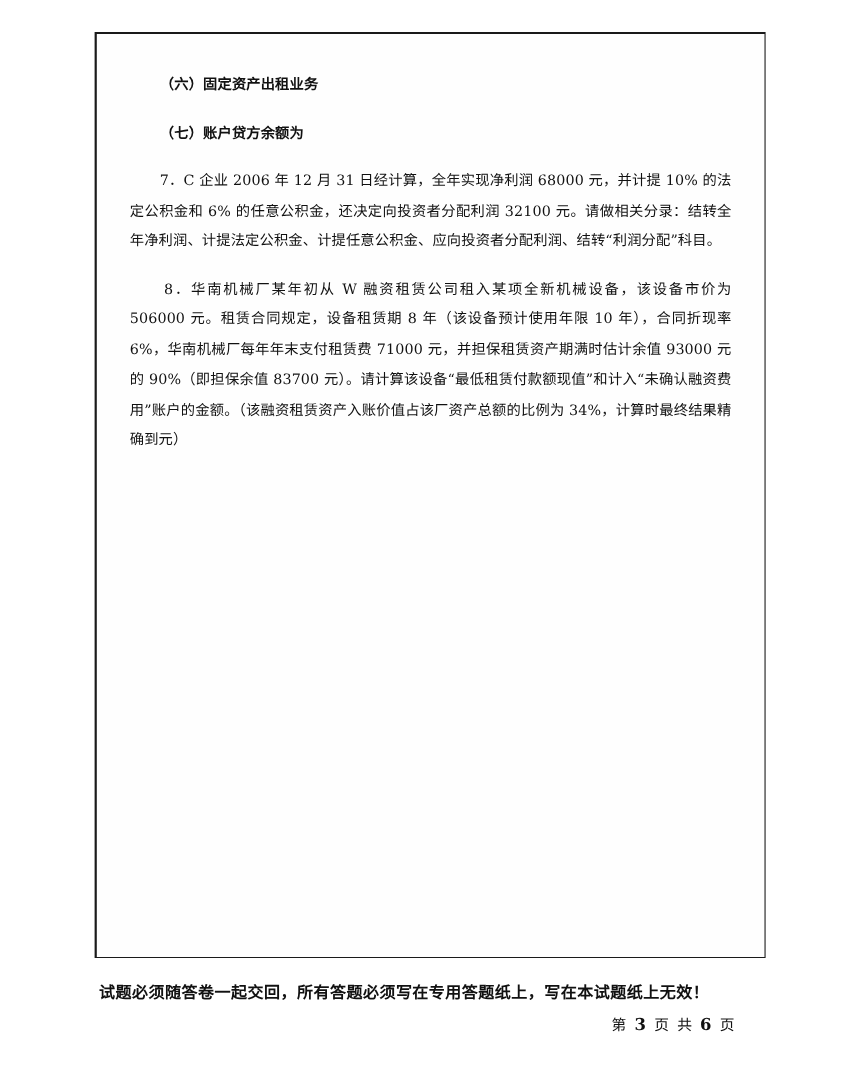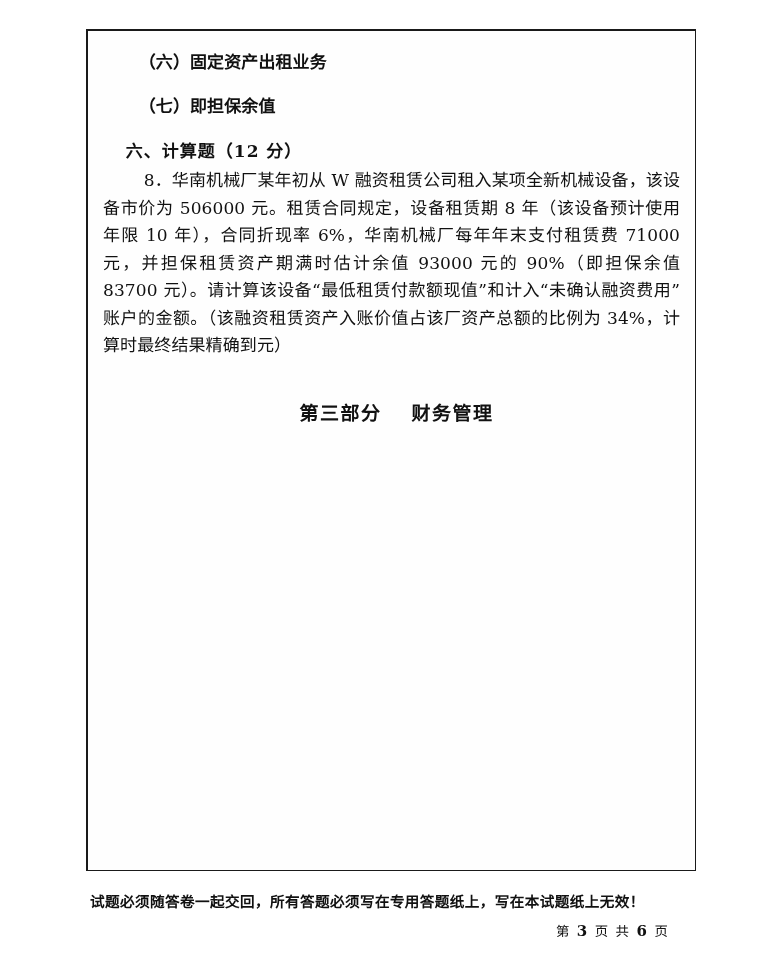--- a/index.html
+++ b/index.html
@@ -79,22 +79,22 @@
     opacity: .9;
   }
 
   
   #doc-body {
     position: relative;
     z-index: 2;
     padding: 17px 14px 0 14px;
   }
   p.para {
-    margin: 1px;
-    font-size: 17px;
+    margin: 16px;
+    font-size: 13px;
     line-height: 27.5px;
     text-align: justify;
     text-justify: inter-ideograph;
     letter-spacing: .1px;
   }
   p.indent1 { text-indent: 2.1em; }
   p.indent2 { text-indent: 2.4em; }
   p.gap { margin-top: 16px; }
 
   .sec-head {
@@ -150,28 +150,25 @@
 <svg class="wm" id="wm-check" viewBox="0 0 70 50">
   <path d="M4 6 C22 22 30 34 34 46 C40 30 52 12 66 2" fill="none" stroke="#9ec4e8" stroke-width="3.2" stroke-linecap="round"></path>
 </svg>
 
 <div id="scan-page">
 
   <div id="doc-body">
 
     <p class="para indent1 sec-head">（六）固定资产出租业务</p>
 
-    <p class="para indent1 sec-head gap">（七）即担保余值</p>
+    <p class="para indent1 sec-head gap">（七）账户贷方余额为</p>
+    <p class="para indent1">7．C 企业 2006 年 12 月 31 日经计算，全年实现净利润 68000 元，并计提 10% 的法定公积金和 6% 的任意公积金，还决定向投资者分配利润 32100 元。请做相关分录：结转全年净利润、计提法定公积金、计提任意公积金、应向投资者分配利润、结转“利润分配”科目。</p>
 
-    <p class="big-head gap">六、计算题（12 分）</p>
     <p class="para indent2">8．华南机械厂某年初从 W 融资租赁公司租入某项全新机械设备，该设备市价为 506000 元。租赁合同规定，设备租赁期 8 年（该设备预计使用年限 10 年），合同折现率 6%，华南机械厂每年年末支付租赁费 71000 元，并担保租赁资产期满时估计余值 93000 元的 90%（即担保余值 83700 元）。请计算该设备“最低租赁付款额现值”和计入“未确认融资费用”账户的金额。（该融资租赁资产入账价值占该厂资产总额的比例为 34%，计算时最终结果精确到元）</p>
 
-    <div id="part-title">
-      <span>第三部分</span><span class="p-gap"></span><span>财务管理</span>
-    </div>
 
   </div>
 </div>
 
 <div id="footer-note">试题必须随答卷一起交回，所有答题必须写在专用答题纸上，写在本试题纸上无效！</div>
 <div id="page-number">
   <span>第</span>
   <b>3</b>
   <span>页 共</span>
   <b>6</b>

